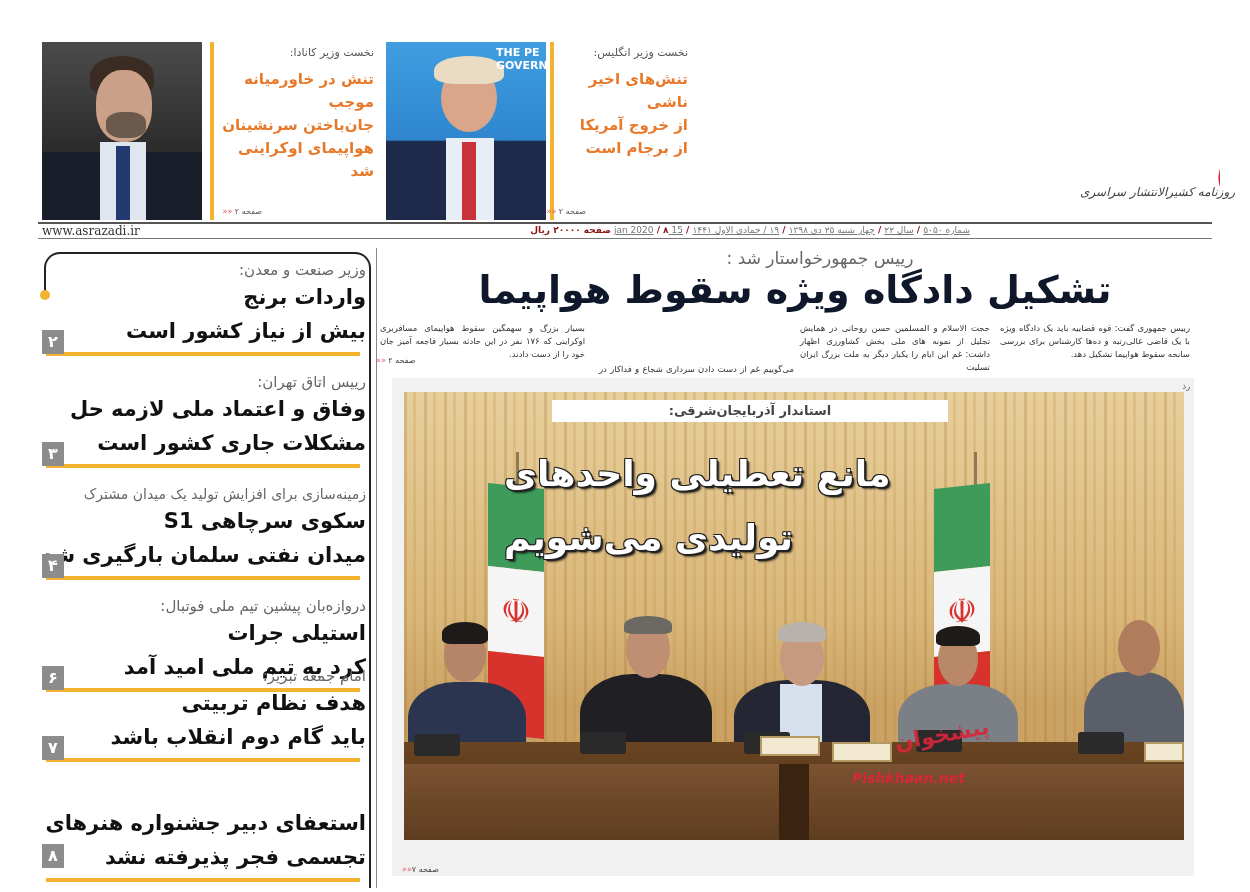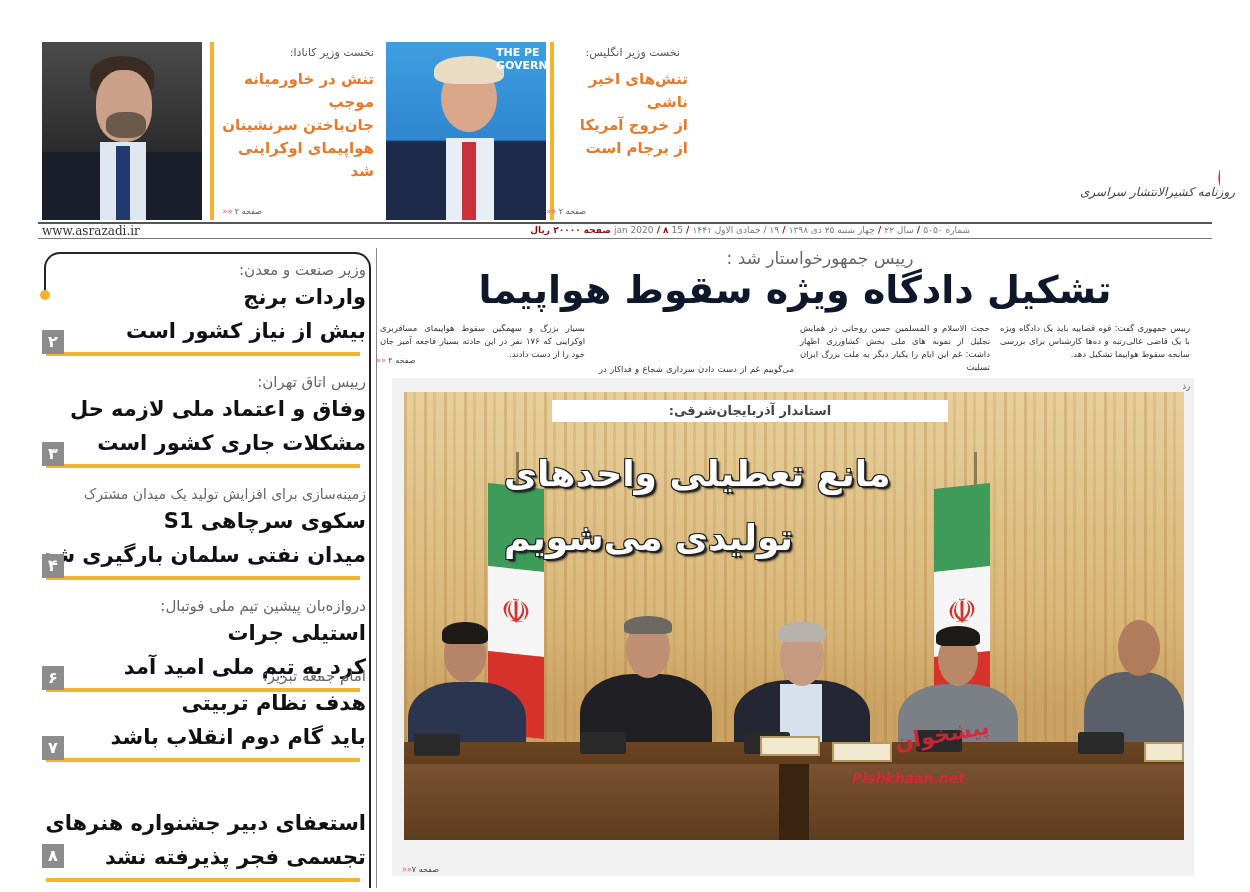--- a/index.html
+++ b/index.html
@@ -14,21 +14,21 @@
   .tagline {
     position: absolute; left: 1030px; top: 185px; width: 160px;
     font-family: "DejaVu Serif", serif; font-style: italic; font-size: 12px; color: #444; text-align: right; margin-left: 45px;
   }
   .rule-top { position: absolute; left: 38px; right: 38px; top: 222px; height: 2px; background: #555; }
   .rule-top2 { position: absolute; left: 38px; right: 38px; top: 238px; height: 1px; background: #777; }
   .issue-line {
     position: absolute; left: 560px; top: 225px; width: 410px; height: 12px;
     font-size: 9px; color: #8a1010; font-weight: bold; white-space: nowrap; text-align: right; direction: rtl;
   }
-  .issue-line .grey { color: #777; font-weight: normal; }
+  .issue-line .grey { color: #777; font-weight: normal; text-decoration: underline; }
   .website {
     position: absolute; left: 42px; top: 224px; font-family: "DejaVu Serif", serif; font-size: 12px; color: #333; direction: ltr;
   }
 
   
   .teaser { position: absolute; top: 42px; height: 178px; }
   .teaser .photo { position: absolute; top: 0; width: 160px; height: 178px; overflow: hidden; }
   .teaser .vbar { position: absolute; top: 0; width: 4px; height: 178px; background: #f2b42e; }
   .teaser .kicker { position: absolute; top: 4px; font-size: 11px; color: #555; white-space: nowrap; }
   .teaser .head { position: absolute; top: 26px; font-size: 15px; font-weight: bold; color: #e8792a; line-height: 23px; text-align: right; }
@@ -115,21 +115,21 @@
 
 <div class="teaser" style="left:386px; width:310px;">
   <div class="photo" style="left:0; background: linear-gradient(180deg,#3f9ee0 0%,#2f86cf 55%,#1d2a4a 56%,#1d2a4a 100%);">
     <div style="position:absolute; left:55px; top:22px; width:56px; height:68px; border-radius:50%; background:#d9a689;"></div>
     <div style="position:absolute; left:48px; top:14px; width:70px; height:28px; border-radius:50% 50% 30% 30%; background:#e9dcc2;"></div>
     <div style="position:absolute; left:60px; top:96px; width:48px; height:82px; background:#e8eef5;"></div>
     <div style="position:absolute; left:76px; top:100px; width:14px; height:78px; background:#c8323a;"></div>
     <div style="position:absolute; left:110px; top:4px; width:50px; height:40px; color:#fff; font-size:11px; font-weight:bold; direction:ltr; font-family:'DejaVu Sans',sans-serif;">THE PE<br>GOVERN</div>
   </div>
   <div class="vbar" style="left:164px;"></div>
-  <div class="kicker" style="right:16px;">نخست وزیر انگلیس:</div>
+  <div class="kicker" style="right:8px;">نخست وزیر انگلیس:</div>
   <div class="head" style="right:8px; width:136px;">
     <div>تنش‌های اخیر ناشی</div>
     <div>از خروج آمریکا</div>
     <div>از برجام است</div>
   </div>
   <div class="pageref" style="right:110px;"><span>صفحه ۲</span> <span class="mk">««</span></div>
 </div>
 
 <div class="teaser" style="left:42px; width:340px;">
   <div class="photo" style="left:0; width:160px; background: linear-gradient(180deg,#4b4b4b 0%,#2c2c2c 60%,#1c1f2c 100%);">

